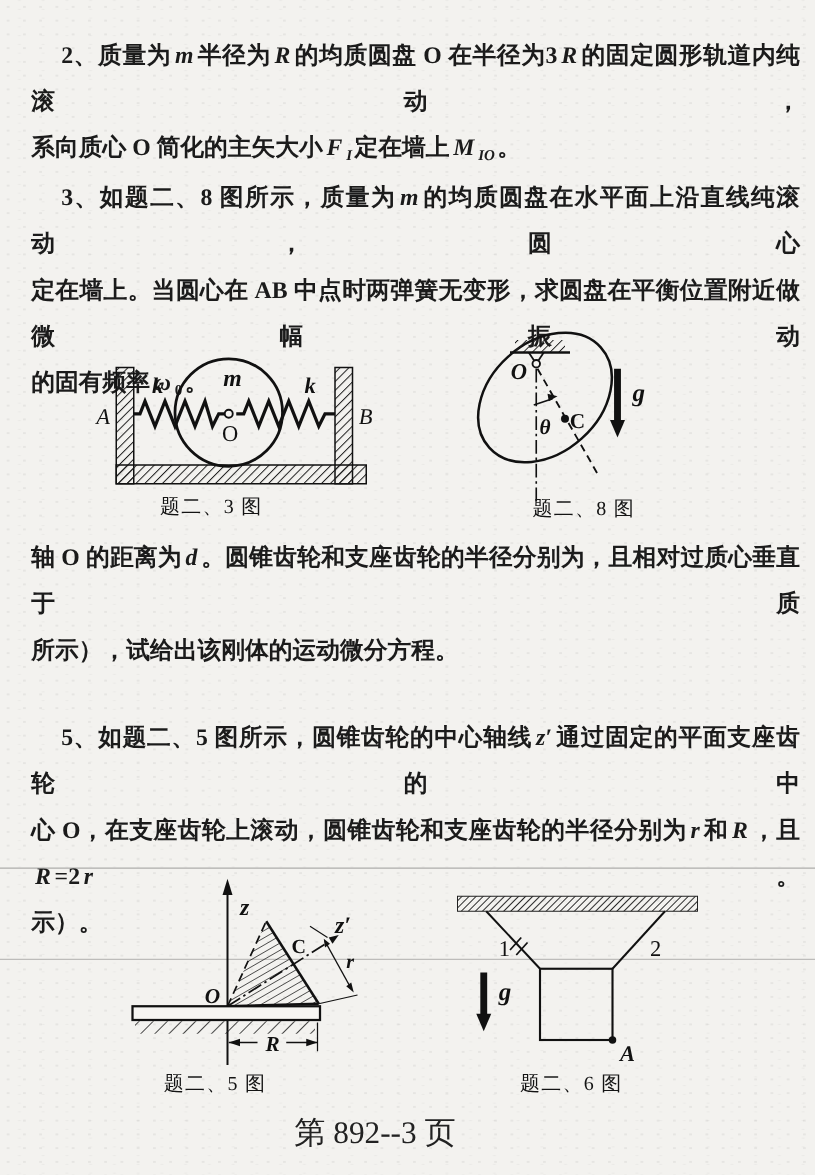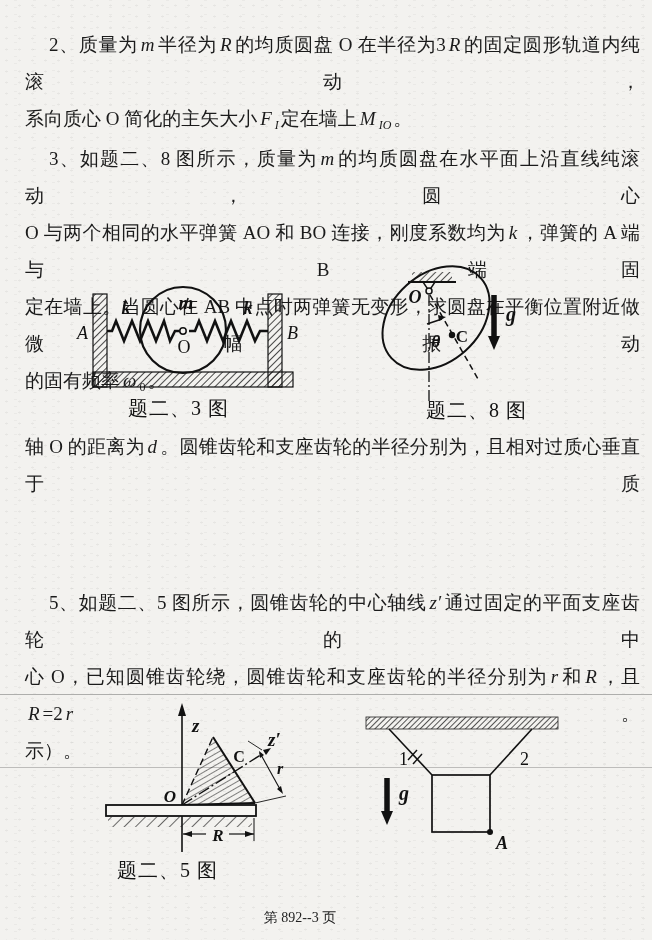--- a/index.html
+++ b/index.html
@@ -8,59 +8,59 @@
     background-image:
       radial-gradient(rgba(60,60,60,0.07) 1px, transparent 1.3px),
       radial-gradient(rgba(60,60,60,0.05) 1px, transparent 1.3px);
     background-size:13px 11px, 19px 7px;
     background-position:0 0, 6px 4px;
     font-family:"Liberation Serif","DejaVu Serif",serif;
     color:#1b1b1b;
   }
   .page{position:relative;width:652px;height:940px;}
   .para{position:absolute;left:25px;width:615px;font-size:19px;line-height:37px;}
-  .line{text-align:justify;text-align-last:justify;white-space:normal;}
+  .line{text-align:justify;text-align-last:justify;white-space:normal;font-weight:bold;}
   .line.last{text-align-last:left;}
   .line.first{text-indent:24px;}
   .seg-n{font-family:"Liberation Serif","DejaVu Serif",serif;}
   .seg-m{font-style:italic;margin:0 3px;font-family:"Liberation Serif","DejaVu Serif",serif;}
   .seg-ms{font-style:italic;font-size:12px;vertical-align:-4px;margin-right:2px;}
   .seg-sub{font-size:12px;vertical-align:-4px;margin-right:2px;}
   .seg-sup{font-size:12px;vertical-align:7px;margin-right:1px;}
-  .caption{position:absolute;font-size:20px;letter-spacing:1px;color:#141414;}
-  .footer{position:absolute;left:0;top:889px;width:600px;text-align:center;font-size:14px;color:#222;margin-top:20px;}
+  .caption{position:absolute;font-size:16px;letter-spacing:1px;color:#141414;}
+  .footer{position:absolute;left:0;top:889px;width:600px;text-align:center;font-size:25px;color:#222;}
   .scanline{position:absolute;left:0;width:652px;height:1px;}
   .sl1{top:694px;background:rgba(90,90,90,0.45);}
   .sl2{top:767px;background:rgba(90,90,90,0.35);}
   svg{position:absolute;overflow:visible;}
   svg text{font-family:"Liberation Serif","DejaVu Serif",serif;fill:#111;}
   .it{font-style:italic;}
   .bld{font-weight:bold;}
 </style>
 </head>
 <body>
 
 <div class="page">
 
   <div class="para" style="top:26px">
       <div class="line first"><span class="seg-n">2、质量为</span><span class="seg-m">m</span><span class="seg-n">半径为</span><span class="seg-m">R</span><span class="seg-n">的均质圆盘 O 在半径为</span><span class="seg-n">3</span><span class="seg-m">R</span><span class="seg-n">的固定圆形轨道内纯滚动，</span></div>
       <div class="line last"><span class="seg-n">系向质心 O 简化的主矢大小</span><span class="seg-m">F</span><span class="seg-ms">I</span><span class="seg-n">定在墙上</span><span class="seg-m">M</span><span class="seg-ms">IO</span><span class="seg-n">。</span></div>
     </div>
   <div class="para" style="top:140px">
       <div class="line first"><span class="seg-n">3、如题二、8 图所示，质量为</span><span class="seg-m">m</span><span class="seg-n">的均质圆盘在水平面上沿直线纯滚动，圆心</span></div>
-      <div class="line"><span class="seg-n">O 与两个相同的水平弹簧 AO 和 BO 连接，刚度系数均为</span><span class="seg-m">k</span><span class="seg-n">，弹簧的 A 端与 B 端固</span></div>
       <div class="line"><span class="seg-n">定在墙上。当圆心在 AB 中点时两弹簧无变形，求圆盘在平衡位置附近做微幅振动</span></div>
       <div class="line last"><span class="seg-n">的固有频率</span><span class="seg-m">ω</span><span class="seg-sub">0</span><span class="seg-n">。</span></div>
     </div>
   <div class="para" style="top:428px">
       <div class="line"><span class="seg-n">轴 O 的距离为</span><span class="seg-m">d</span><span class="seg-n">。圆锥齿轮和支座齿轮的半径分别为，且相对过质心垂直于质</span></div>
+      <div class="line last"><span class="seg-n">所示），试给出该刚体的运动微分方程。</span></div>
     </div>
-  <div class="para" style="top:584px">
+  <div class="para" style="top:572px">
       <div class="line first"><span class="seg-n">5、如题二、5 图所示，圆锥齿轮的中心轴线</span><span class="seg-m">z′</span><span class="seg-n">通过固定的平面支座齿轮的中</span></div>
-      <div class="line"><span class="seg-n">心 O，已知圆锥齿轮绕，圆锥齿轮和支座齿轮的半径分别为</span><span class="seg-m">r</span><span class="seg-n">和</span><span class="seg-m">R</span><span class="seg-n">，且</span><span class="seg-m">R</span><span class="seg-n">=2</span><span class="seg-m">r</span><span class="seg-n">。</span></div>
+      <div class="line"><span class="seg-n">心 O，在支座齿轮上滚动，圆锥齿轮和支座齿轮的半径分别为</span><span class="seg-m">r</span><span class="seg-n">和</span><span class="seg-m">R</span><span class="seg-n">，且</span><span class="seg-m">R</span><span class="seg-n">=2</span><span class="seg-m">r</span><span class="seg-n">。</span></div>
       <div class="line last"><span class="seg-n">示）。</span></div>
     </div>
 
   <div class="scanline sl1"></div>
   <div class="scanline sl2"></div>
 
   <svg style="left:75px;top:278px" width="240" height="122" viewBox="75 278 240 122">
     <defs>
       <pattern id="h3" width="5" height="5" patternUnits="userSpaceOnUse" patternTransform="rotate(45)">
         <line x1="0" y1="0" x2="0" y2="5" stroke="#1c1c1c" stroke-width="1.6"></line>
@@ -137,21 +137,21 @@
     <line x1="229" y1="834" x2="254" y2="834" stroke="#111" stroke-width="1.2"></line>
     <polygon points="183,834 192,831 192,837" fill="#111"></polygon>
     <polygon points="254,834 245,831 245,837" fill="#111"></polygon>
     <text x="192" y="732" font-size="19" class="it bld">z</text>
     <text x="268" y="746" font-size="19" class="it bld">z′</text>
     <text x="176" y="802" text-anchor="end" font-size="17" class="it bld">O</text>
     <text x="239" y="762" text-anchor="middle" font-size="16" class="bld">C</text>
     <text x="277" y="774" font-size="16" class="it bld">r</text>
     <text x="218" y="841" text-anchor="middle" font-size="17" class="it bld">R</text>
   </svg>
-  <div class="caption" style="left:117px;top:857px">题二、5 图</div>
+  <div class="caption" style="left:131px;top:857px">题二、5 图</div>
 
   <svg style="left:358px;top:708px" width="212" height="150" viewBox="358 708 212 150">
     <defs>
       <pattern id="h6" width="4" height="4" patternUnits="userSpaceOnUse" patternTransform="rotate(45)">
         <line x1="0" y1="0" x2="0" y2="4" stroke="#1c1c1c" stroke-width="1.5"></line>
       </pattern>
     </defs>
     <rect x="366" y="717" width="192" height="12" fill="url(#h6)" stroke="#222" stroke-width="0.8"></rect>
     <line x1="389" y1="729" x2="432" y2="775" stroke="#111" stroke-width="1.6"></line>
     <line x1="532" y1="729" x2="490" y2="775" stroke="#111" stroke-width="1.6"></line>
@@ -159,15 +159,16 @@
     <line x1="413" y1="764" x2="422" y2="754" stroke="#111" stroke-width="1.4"></line>
     <rect x="432" y="775" width="58" height="57" fill="none" stroke="#111" stroke-width="1.7"></rect>
     <circle cx="490" cy="832" r="3" fill="#111"></circle>
     <line x1="387" y1="778" x2="387" y2="813" stroke="#111" stroke-width="5.5"></line>
     <polygon points="381,811 393,811 387,825" fill="#111"></polygon>
     <text x="399" y="765" font-size="18">1</text>
     <text x="520" y="765" font-size="18">2</text>
     <text x="496" y="849" font-size="18" class="it bld">A</text>
     <text x="399" y="800" font-size="20" class="it bld">g</text>
   </svg>
+  <div class="caption" style="left:416px;top:857px">题二、6 图</div>
 
   <div class="footer">第 892--3 页</div>
 </div>
 
 </body></html>

